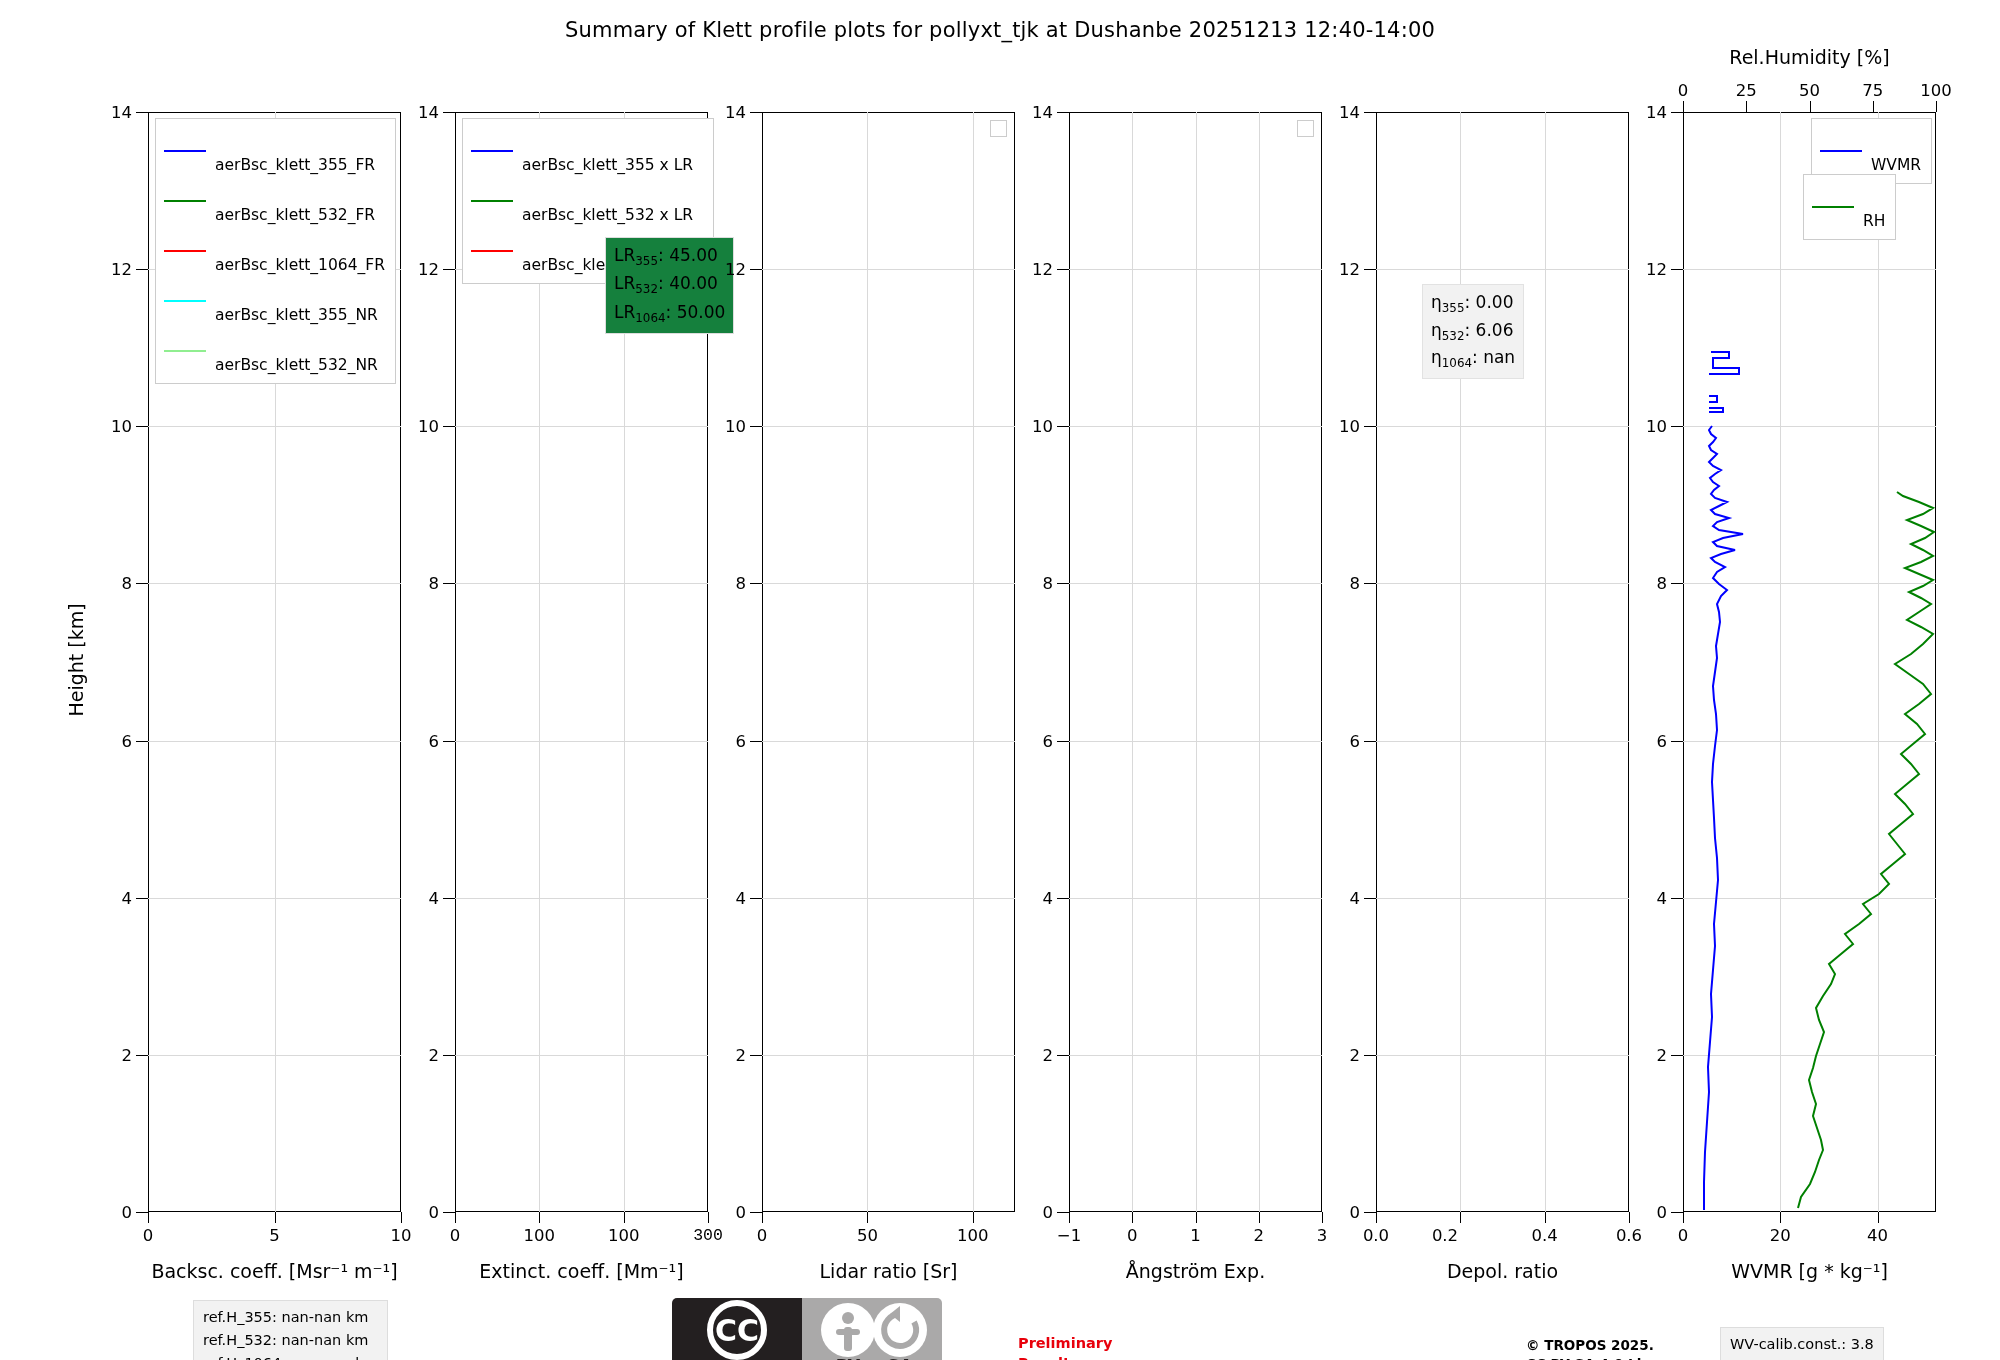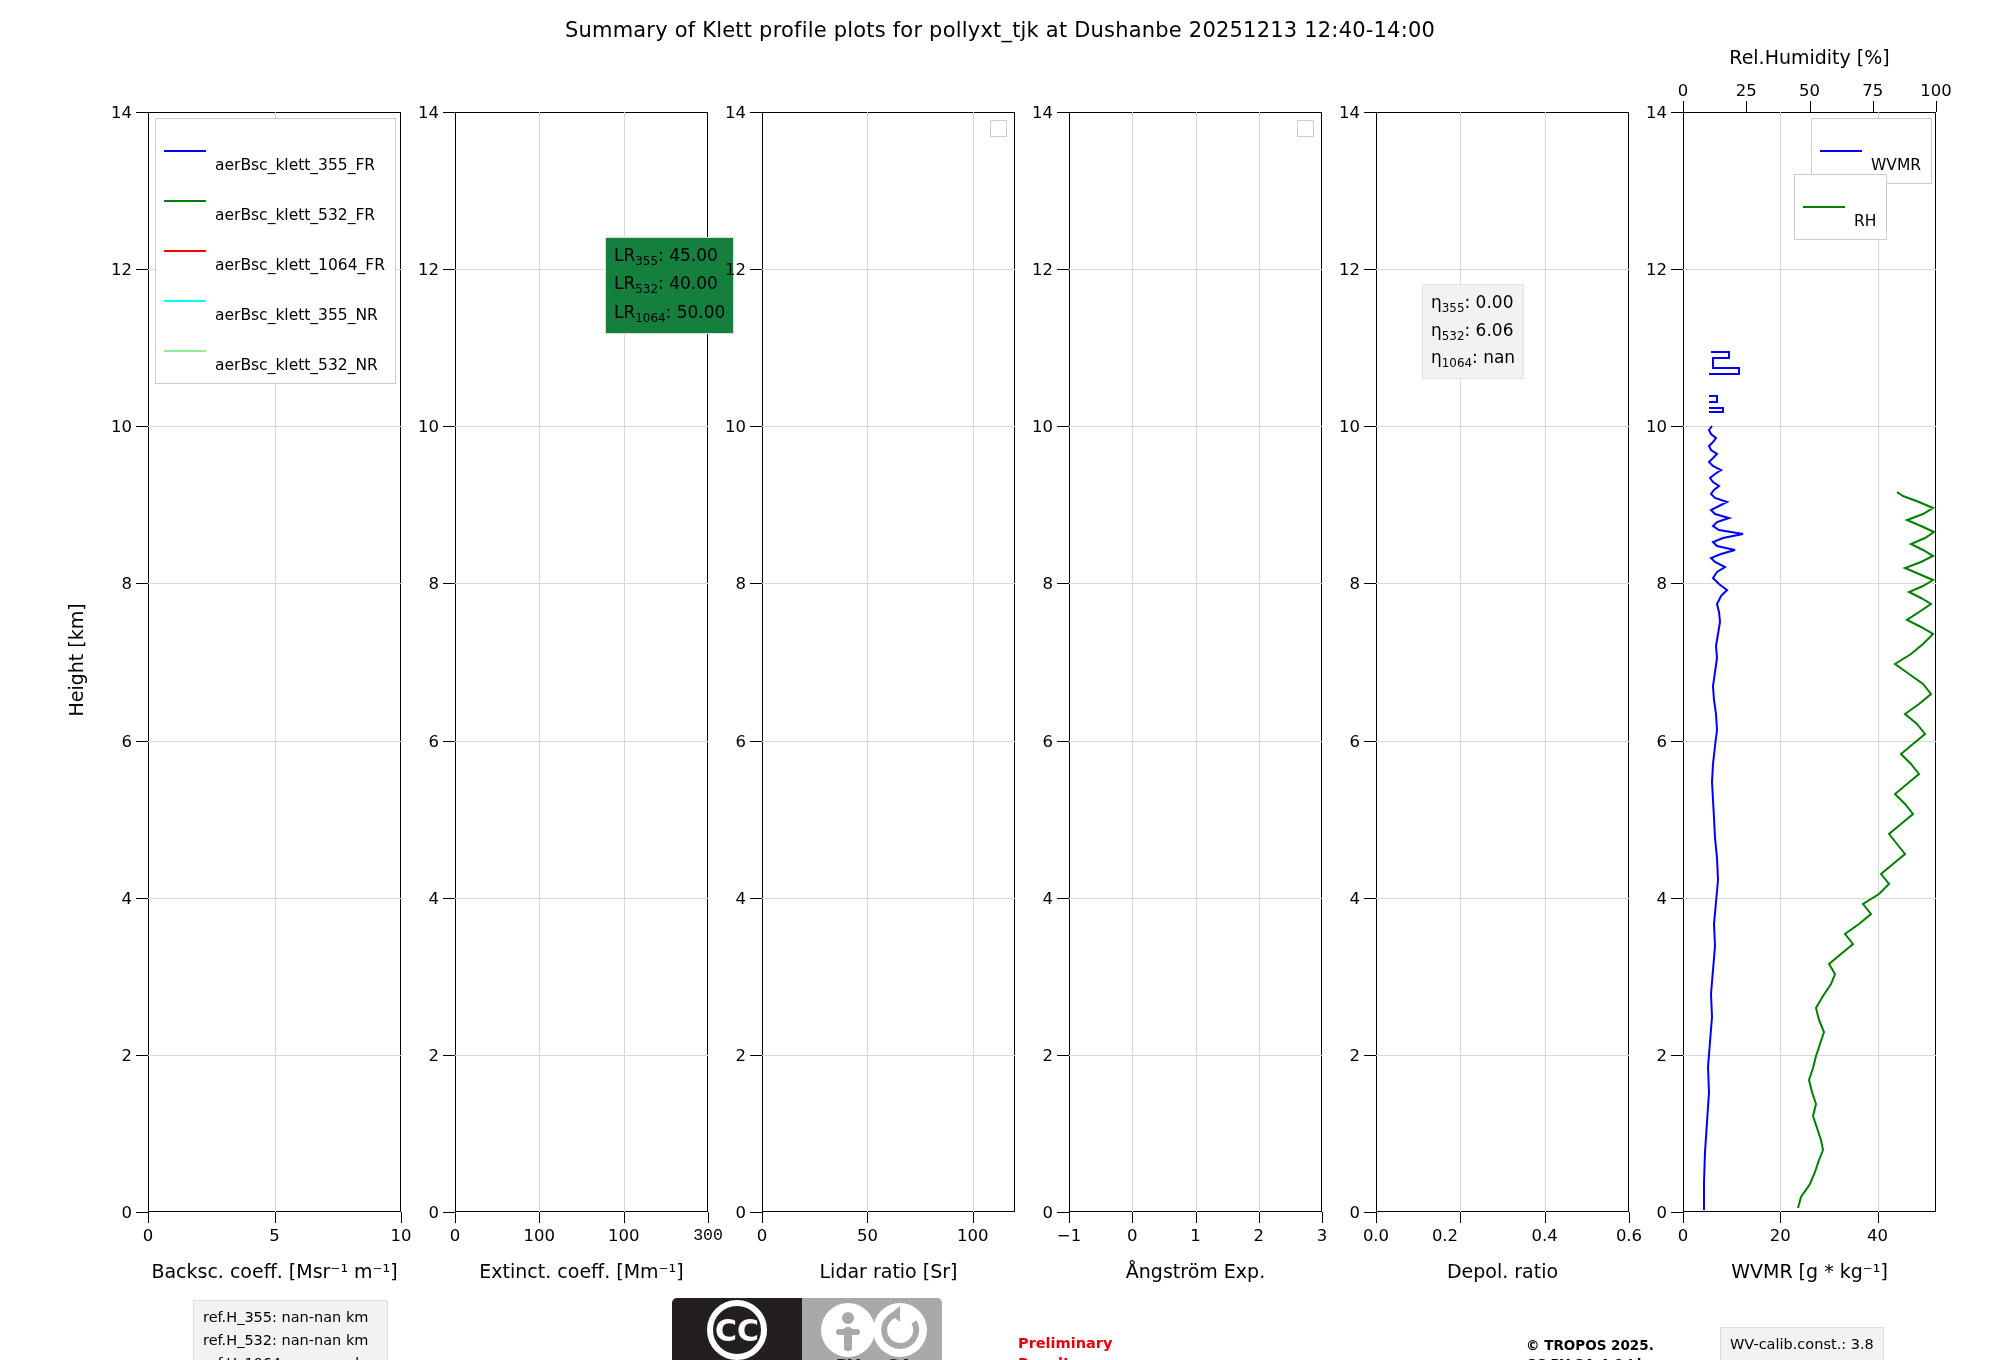--- a/index.html
+++ b/index.html
@@ -165,20 +165,34 @@
     <div class="ytick-lbl" style="top:0px;">14</div>
   <div class="xtick" style="left:0px;"></div>
     <div class="xtick-lbl" style="left:0px;">0</div>
   <div class="xtick" style="left:84.3px;"></div>
     <div class="xtick-lbl" style="left:84.3px;">100</div>
   <div class="xtick" style="left:168.7px;"></div>
     <div class="xtick-lbl" style="left:168.7px;">100</div>
   <div class="xtick" style="left:253px;"></div>
     <div class="xtick-lbl" style="left:253px;font-family:Liberation Mono, monospace;">300</div>
   <div class="xlabel">Extinct. coeff. [Mm⁻¹]</div>
+  <div class="legend" style="left:7px;top:6px;">
+    <div class="legrow">
+        <span class="legline" style="border-color:#0000ff"></span>
+        <span class="legtxt">aerBsc_klett_355 x LR</span>
+      </div>
+    <div class="legrow">
+        <span class="legline" style="border-color:#008000"></span>
+        <span class="legtxt">aerBsc_klett_532 x LR</span>
+      </div>
+    <div class="legrow">
+        <span class="legline" style="border-color:#ff0000"></span>
+        <span class="legtxt">aerBsc_klett_1064 x LR</span>
+      </div>
+  </div>
   <div class="annbox" style="left:150px;top:125px;">
     <div>LR<sub>355</sub>: 45.00</div>
     <div>LR<sub>532</sub>: 40.00</div>
     <div>LR<sub>1064</sub>: 50.00</div>
   </div>
 </div>
 
 <div class="panel" id="p3" style="left:762px;width:253px;">
   <div class="plotbox"></div>
   <div class="grid-h" style="top:942.86px;"></div>
@@ -355,21 +369,21 @@
     <polyline fill="none" stroke="#0000ff" stroke-width="2" points="26,397 26,397"></polyline>
     <polyline fill="none" stroke="#0000ff" stroke-width="2" points="26,396 40,396 40,392 26,392" transform="translate(0,-96)"></polyline>
   </svg>
 
   <div class="legend" style="left:128px;top:6px;">
     <div class="legrow">
         <span class="legline" style="border-color:#0000ff"></span>
         <span class="legtxt">WVMR</span>
       </div>
   </div>
-  <div class="legend" style="left:111px;top:62px;">
+  <div class="legend" style="left:120px;top:62px;">
     <div class="legrow">
         <span class="legline" style="border-color:#008000"></span>
         <span class="legtxt">RH</span>
       </div>
   </div>
 </div>
 
 <div class="footnote" style="left:193px;top:1300px;">ref.H_355: nan-nan km
 ref.H_532: nan-nan km
 ref.H_1064: nan-nan km</div>

